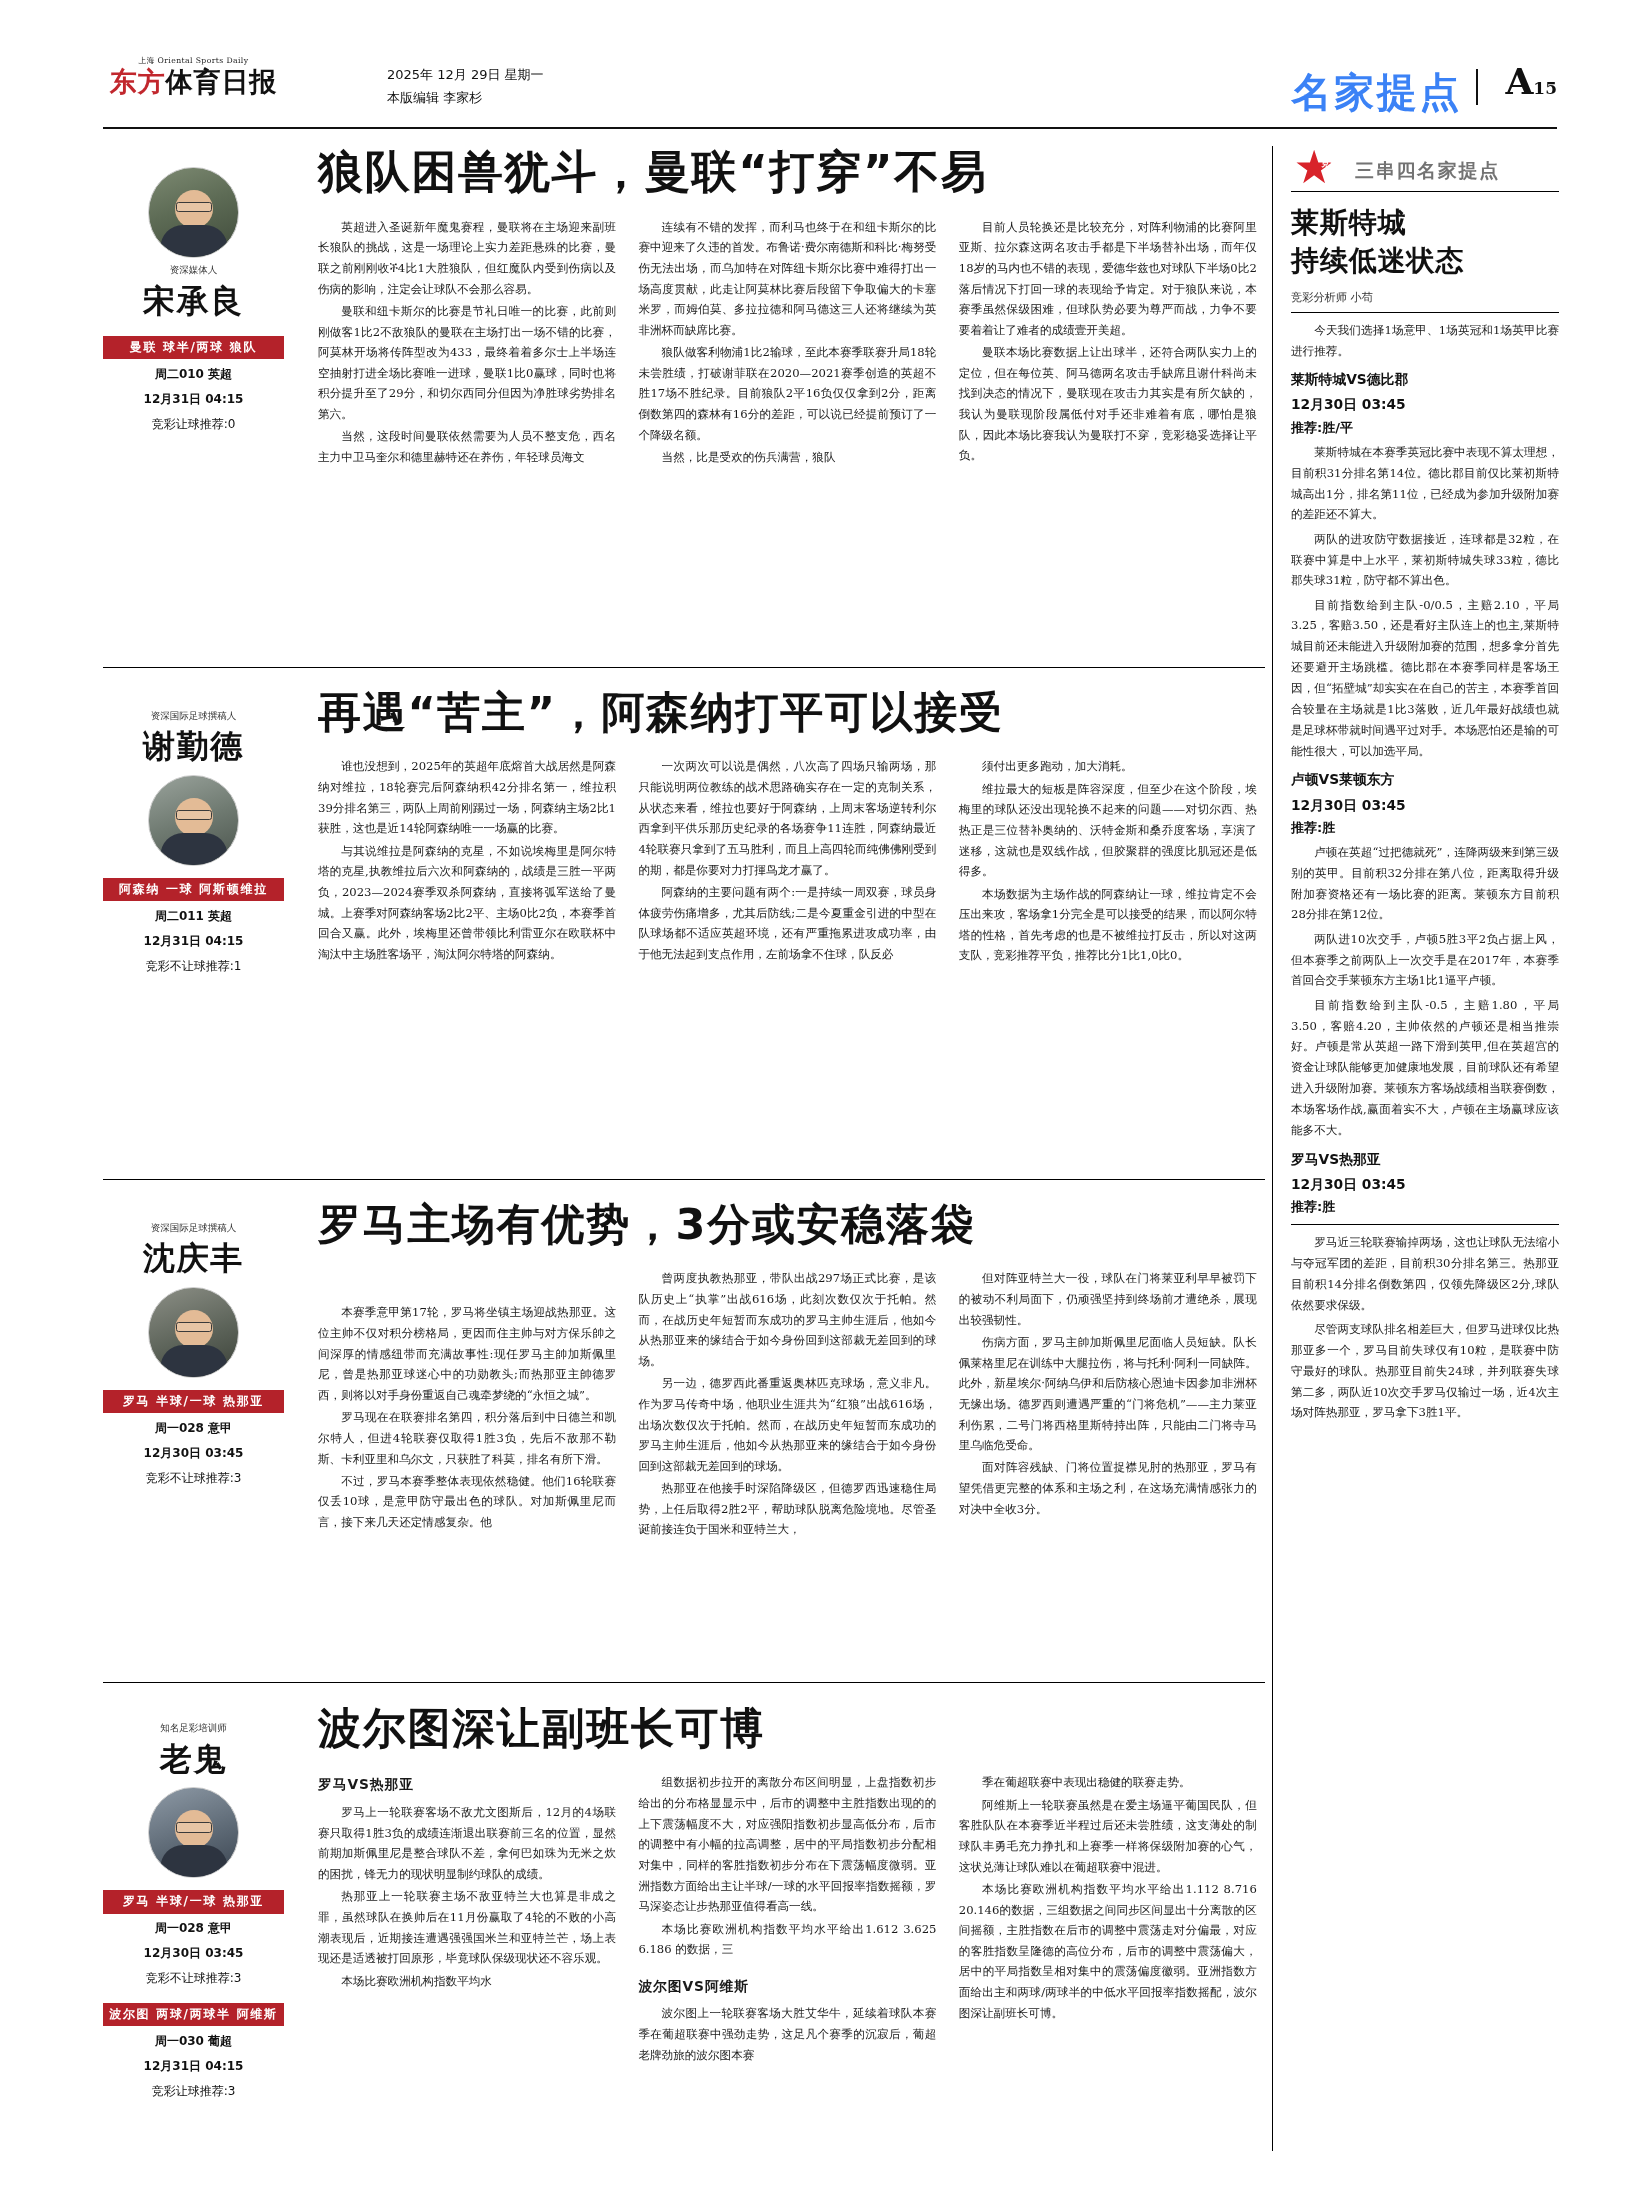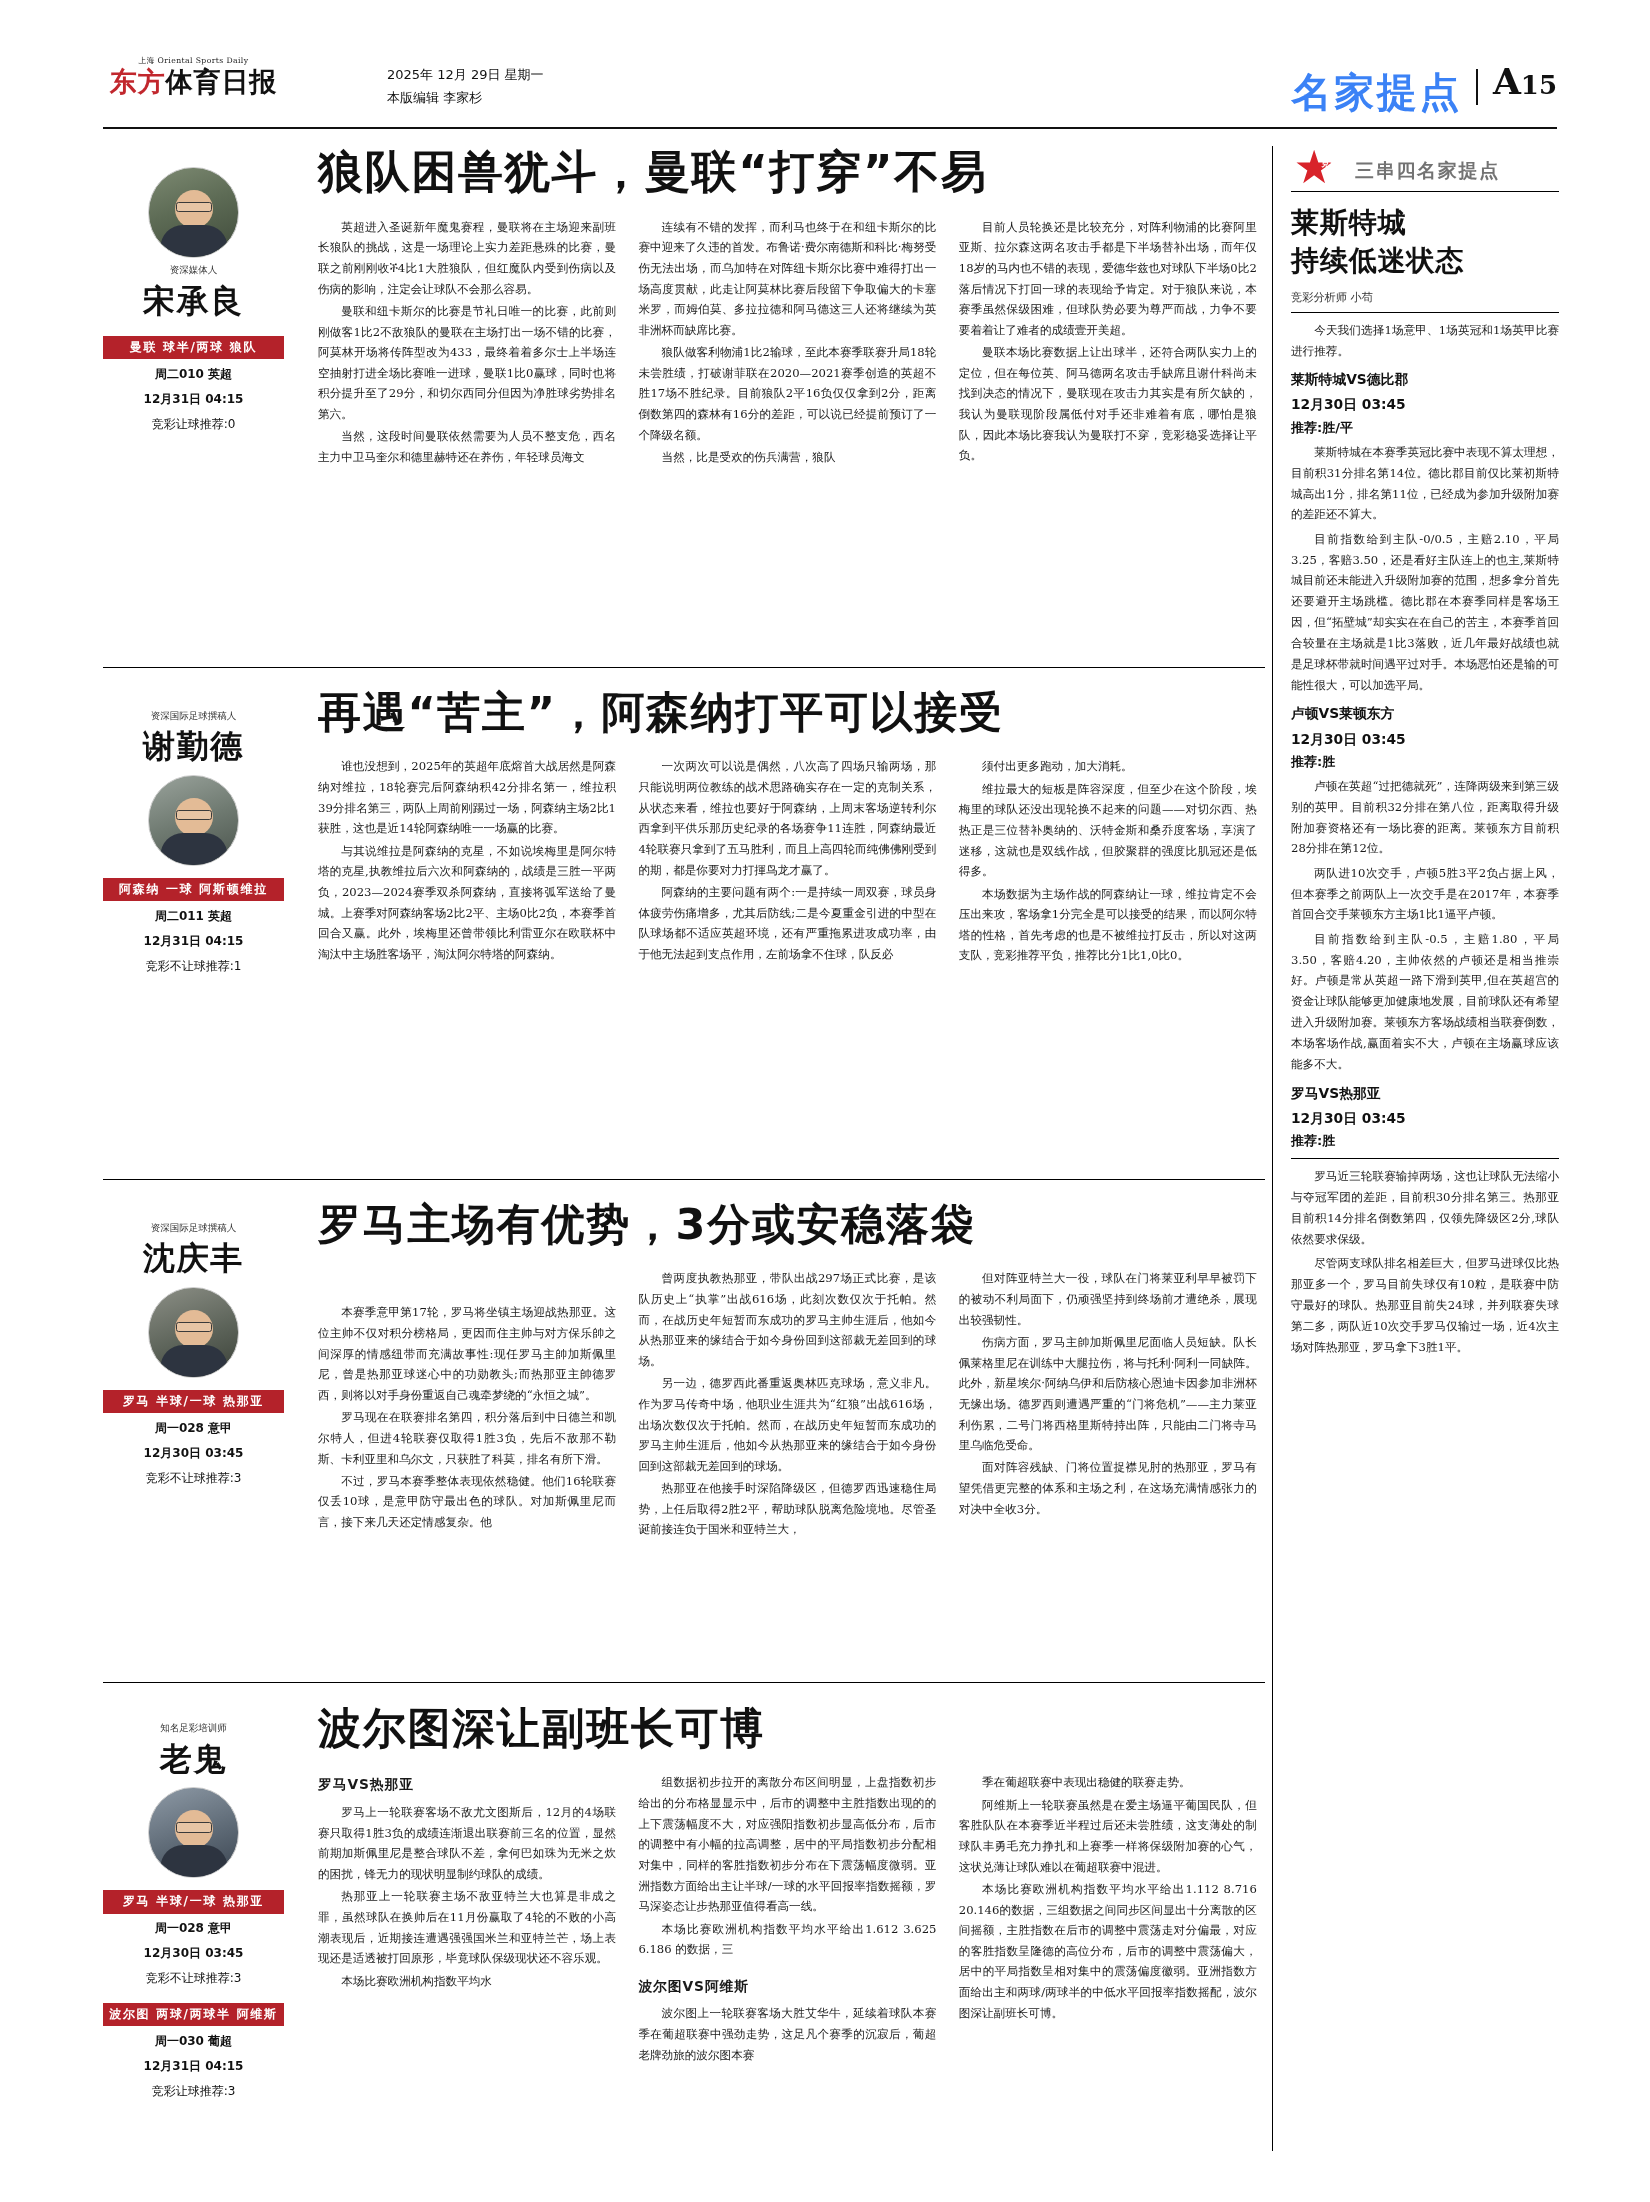--- a/index.html
+++ b/index.html
@@ -49,21 +49,21 @@
     font-weight:bold;font-size:40px;letter-spacing:2.6px;color:#3b82f6;
   }
   .mast-divider{
     position:absolute;right:79px;top:15.5px;width:1.7px;height:36px;background:#111;
   }
   .mast-page{
     position:absolute;right:0;top:6.9px;
     font-family:"DejaVu Serif", serif;
   }
   .mast-page .a{font-size:36px;font-weight:bold;color:#111;}
-  .mast-page .n{font-size:26px;font-weight:bold;color:#111;}
+  .mast-page .n{font-size:17px;font-weight:bold;color:#111;}
 
   
   .leftcol{position:absolute;left:103px;width:1162px;}
   .rightcol{
     position:absolute;left:1291px;top:146px;width:268px;
   }
   .vrule{
     position:absolute;left:1272px;top:146px;width:0.9px;height:2005px;background:#000;
   }
   .hrule{height:0.9px;background:#000;margin:0;}
@@ -389,20 +389,21 @@
 
     <div class="rc-body">
       <p>今天我们选择1场意甲、1场英冠和1场英甲比赛进行推荐。</p>
     </div>
 
     <div class="rc-match">莱斯特城VS德比郡</div>
     <div class="rc-match" style="margin-top:0;">12月30日 03:45</div>
     <div class="rc-rec">推荐:胜/平</div>
     <div class="rc-body">
       <p>莱斯特城在本赛季英冠比赛中表现不算太理想，目前积31分排名第14位。德比郡目前仅比莱初斯特城高出1分，排名第11位，已经成为参加升级附加赛的差距还不算大。</p>
+      <p>两队的进攻防守数据接近，连球都是32粒，在联赛中算是中上水平，莱初斯特城失球33粒，德比郡失球31粒，防守都不算出色。</p>
       <p>目前指数给到主队-0/0.5，主赔2.10，平局3.25，客赔3.50，还是看好主队连上的也主,莱斯特城目前还未能进入升级附加赛的范围，想多拿分首先还要避开主场跳槛。德比郡在本赛季同样是客场王因，但“拓壁城”却实实在在自己的苦主，本赛季首回合较量在主场就是1比3落败，近几年最好战绩也就是足球杯带就时间遇平过对手。本场恶怕还是输的可能性很大，可以加选平局。</p>
     </div>
 
     <div class="rc-match">卢顿VS莱顿东方</div>
     <div class="rc-match" style="margin-top:0;">12月30日 03:45</div>
     <div class="rc-rec">推荐:胜</div>
     <div class="rc-body">
       <p>卢顿在英超“过把德就死”，连降两级来到第三级别的英甲。目前积32分排在第八位，距离取得升级附加赛资格还有一场比赛的距离。莱顿东方目前积28分排在第12位。</p>
       <p>两队进10次交手，卢顿5胜3平2负占据上风，但本赛季之前两队上一次交手是在2017年，本赛季首回合交手莱顿东方主场1比1逼平卢顿。</p>
       <p>目前指数给到主队-0.5，主赔1.80，平局3.50，客赔4.20，主帅依然的卢顿还是相当推崇好。卢顿是常从英超一路下滑到英甲,但在英超宫的资金让球队能够更加健康地发展，目前球队还有希望进入升级附加赛。莱顿东方客场战绩相当联赛倒数，本场客场作战,赢面着实不大，卢顿在主场赢球应该能多不大。</p>

